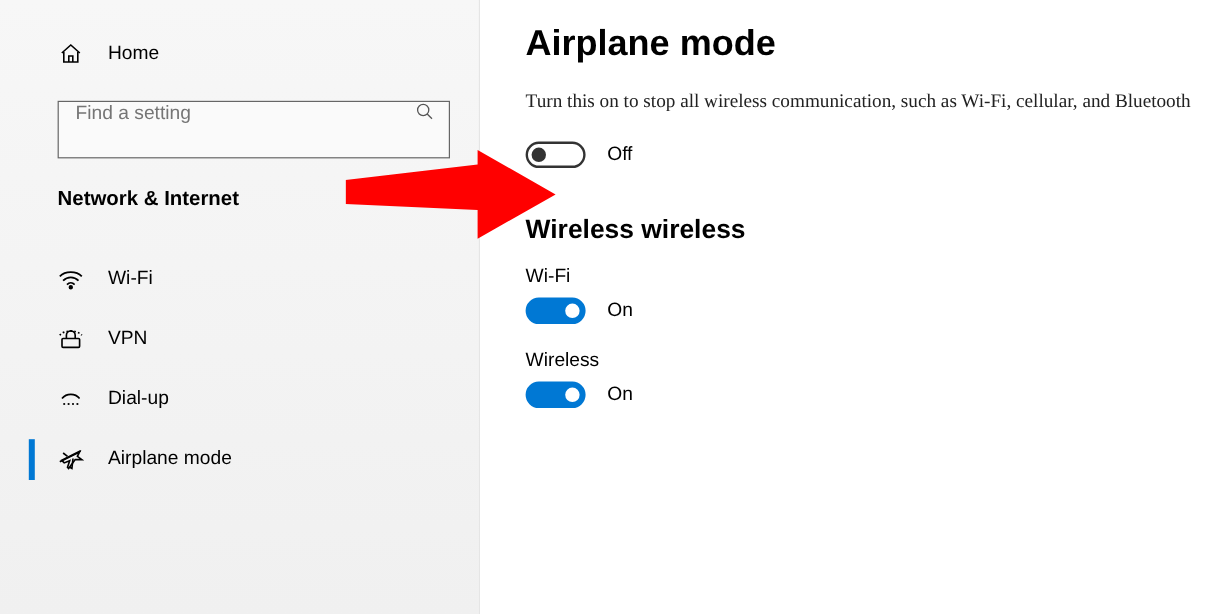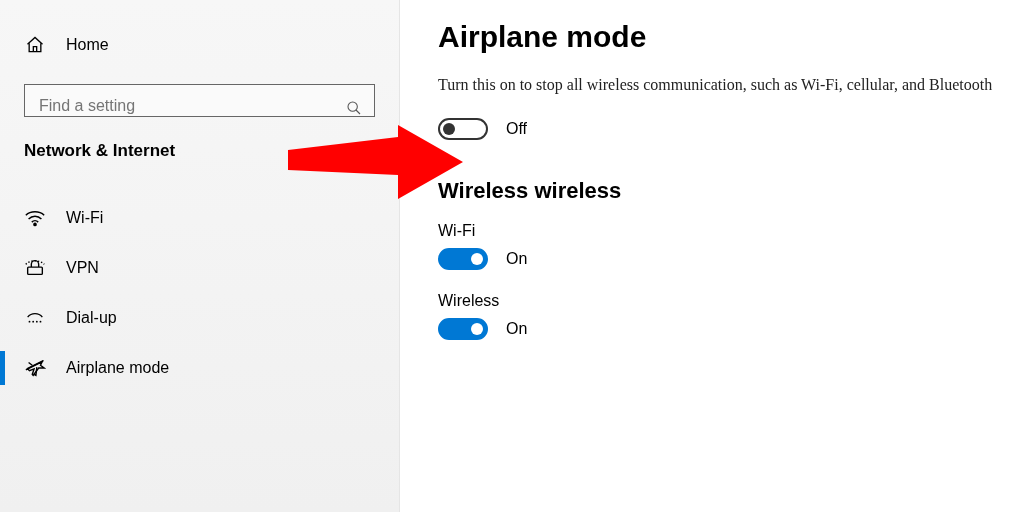--- a/index.html
+++ b/index.html
@@ -14,20 +14,21 @@
     overflow: hidden;
     display: flex;
     position: relative;
   }
   .sidebar {
     width: 400px;
     height: 100%;
     background: linear-gradient(180deg, #f7f7f7 0%, #f0f0f0 100%);
     border-right: 1px solid #e5e5e5;
     padding-top: 20px;
+    padding-left: 24px;
   }
   .nav-row {
     display: flex;
     align-items: center;
     height: 50px;
     padding: 0 24px;
     gap: 20px;
     cursor: default;
     position: relative;
   }
@@ -44,23 +45,23 @@
   .nav-row.selected::before {
     content: "";
     position: absolute;
     left: 0; top: 8px; bottom: 8px;
     width: 5px;
     background: #0078d4;
   }
   .search-box {
     margin: 14px 24px 18px 24px;
     border: 1px solid #666;
-    height: 33px;
-    display: flex;
-    align-items: flex-end;
+    height: 48px;
+    display: flex;
+    align-items: flex-start;
     padding: 0 12px;
     background: #fafafa;
   }
   .search-box input {
     flex: 1;
     border: none;
     background: transparent;
     font-size: 16px;
     outline: none;
     color: #555;

